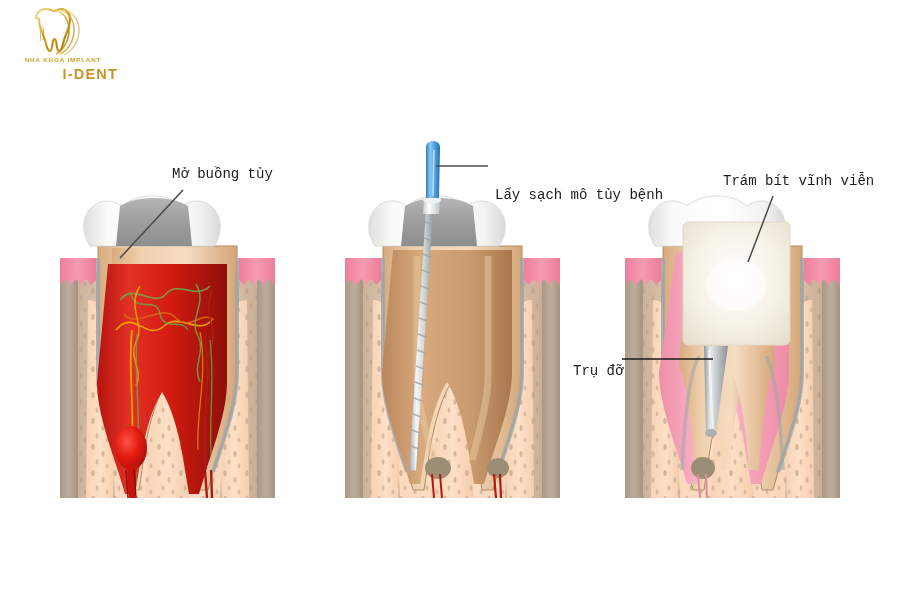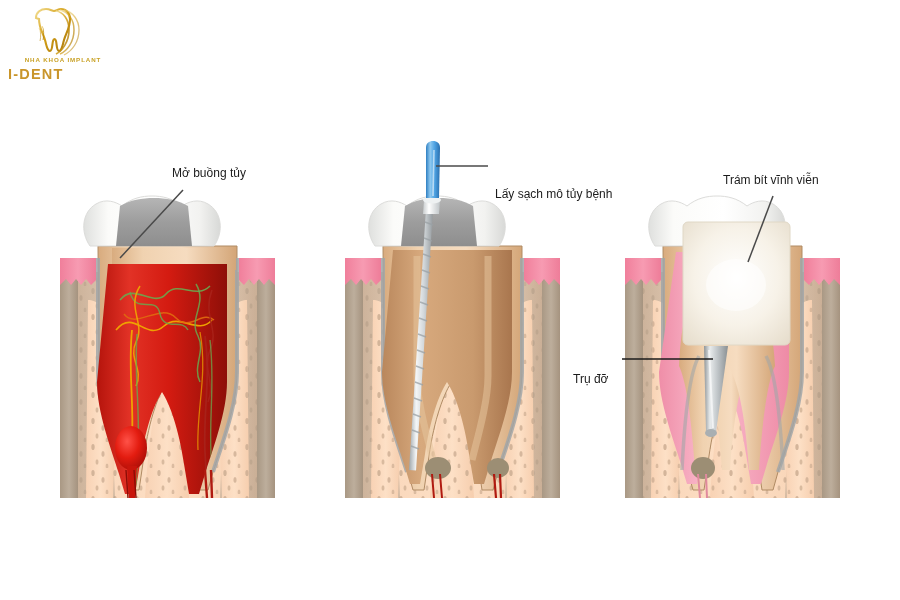--- a/index.html
+++ b/index.html
@@ -9,24 +9,24 @@
     background:#ffffff;
     font-family:"Liberation Sans","DejaVu Sans",sans-serif;
     overflow:hidden;
     position:relative;
   }
   #stage{position:absolute;left:0;top:0;width:900px;height:600px;}
   .logo-wrap{position:absolute;left:8px;top:6px;width:110px;height:76px;}
   .logo-mark{position:absolute;left:14px;top:0;width:62px;height:50px;}
   .logo-l1{position:absolute;left:0;top:50px;width:110px;text-align:center;
     font-size:6.2px;letter-spacing:.9px;color:#c9a227;font-weight:700;white-space:nowrap;}
-  .logo-l2{position:absolute;left:0;top:60px;width:110px;text-align:left;
+  .logo-l2{position:absolute;left:0;top:60px;width:110px;text-align:right;
     font-size:14.5px;letter-spacing:1.2px;color:#c9952a;font-weight:700;}
-  .lbl{position:absolute;font-size:12px;color:#1b1b1b;white-space:nowrap;
-    font-family:Liberation Sans, sans-serif;}
+  .lbl{position:absolute;font-size:14px;color:#1b1b1b;white-space:nowrap;
+    font-family:Liberation Mono, monospace;}
   svg{display:block;}
 </style>
 </head>
 <body>
 
 <div id="stage">
 
   <div class="logo-wrap">
     <div class="logo-mark">
       <svg viewBox="0 0 62 50" width="62" height="50">
@@ -309,15 +309,15 @@
       <path d="M698 474 l2 24 M706 474 l1 24" stroke="#e08a9e" stroke-width="2" fill="none"></path>
 
       <line x1="773" y1="196" x2="748" y2="262" stroke="#4a4a4a" stroke-width="1.5"></line>
       <line x1="622" y1="359" x2="713" y2="359" stroke="#1b1b1b" stroke-width="1.4"></line>
     </g>
   </svg>
 
   <div class="lbl" style="left:172px;top:166px;">Mở buồng tủy</div>
   <div class="lbl" style="left:495px;top:159px;margin-top:28px;">Lấy sạch mô tủy bệnh</div>
   <div class="lbl" style="left:723px;top:173px;">Trám bít vĩnh viễn</div>
-  <div class="lbl" style="left:573px;top:372px;">Trụ đỡ</div>
+  <div class="lbl" style="left:573px;top:363px;">Trụ đỡ</div>
 
 </div>
 
 </body></html>

